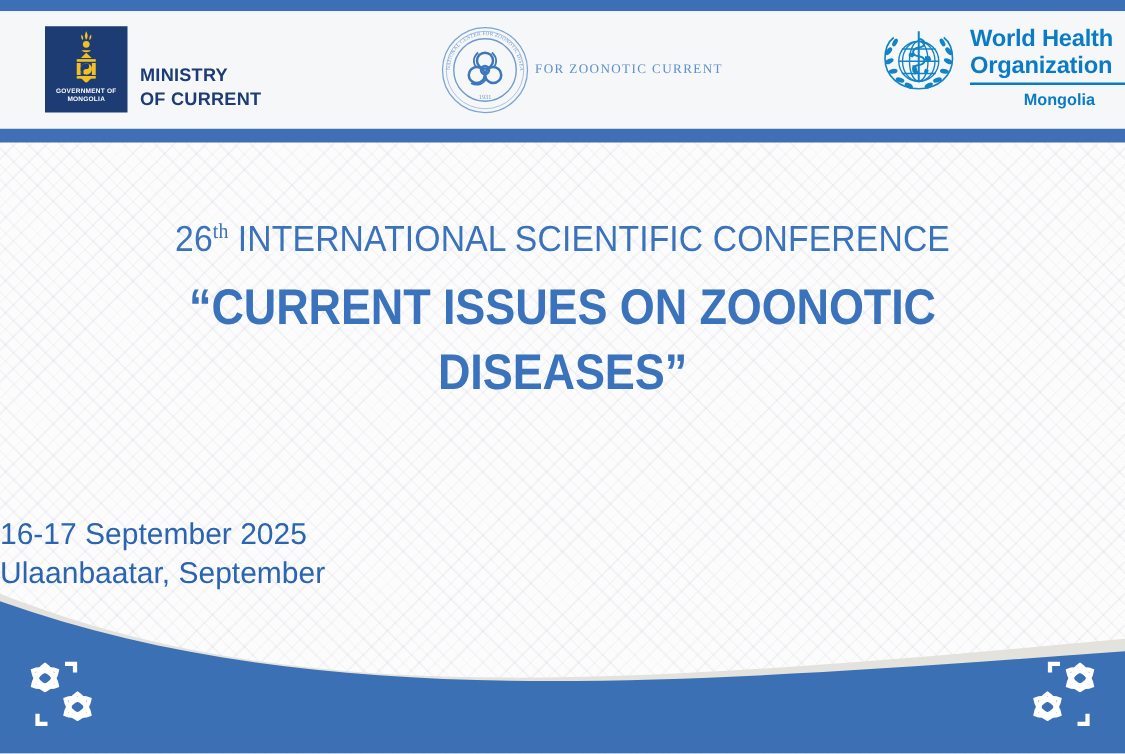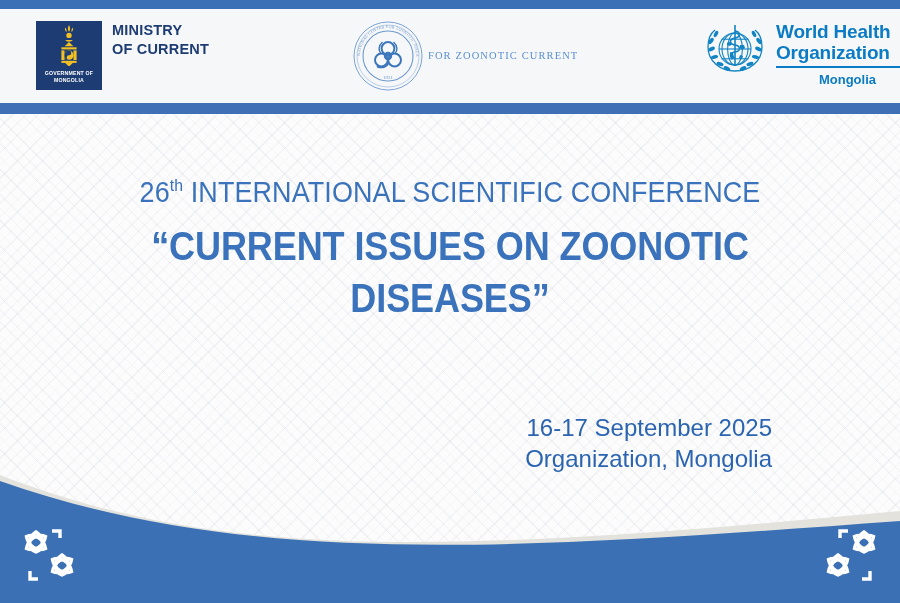--- a/index.html
+++ b/index.html
@@ -32,21 +32,21 @@
     position:absolute;left:0;top:114px;width:900px;height:489px;
     background-color:#fcfcfd;
     background-image:
       repeating-linear-gradient(45deg, rgba(120,130,150,.055) 0 1px, transparent 1px 9px),
       repeating-linear-gradient(-45deg, rgba(120,130,150,.055) 0 1px, transparent 1px 9px),
       repeating-linear-gradient(45deg, rgba(120,130,150,.03) 0 2px, transparent 2px 18px),
       repeating-linear-gradient(-45deg, rgba(120,130,150,.03) 0 2px, transparent 2px 18px);
   }
 
   
-  .logo-moh{position:absolute;left:36px;top:21px;display:flex;align-items:flex-start;}
+  .logo-moh{position:absolute;left:36px;top:21px;display:flex;align-items:flex-end;}
   .moh-emblem{
     width:66px;height:69px;background:#1e3c74;position:relative;
     display:flex;flex-direction:column;align-items:center;justify-content:flex-start;
   }
   .soyombo{margin-top:3px;}
   .moh-emblem-cap{
     color:#ffffff;font-size:5.2px;font-weight:bold;letter-spacing:.2px;
     line-height:7px;text-align:center;position:absolute;bottom:6px;left:0;right:0;
   }
   .moh-words{
@@ -76,28 +76,28 @@
     margin-top:4px;text-align:center;width:143px;
   }
 
   
   .title-block{position:absolute;left:0;top:172px;width:900px;text-align:center;}
   .t-line1{
     color:#3a72bb;font-size:29px;font-weight:normal;letter-spacing:.1px;
     line-height:40px;font-family:"Liberation Sans Narrow","Liberation Sans",sans-serif;
     transform:scaleX(.93);
   }
-  .t-line1 sup{font-size:17px;vertical-align:super;line-height:0;}
+  .t-line1 sup{font-size:17px;vertical-align:super;line-height:0;font-family:Liberation Serif, serif;}
   .t-main{
     color:#3a72bb;font-size:40px;font-weight:bold;line-height:52px;
     letter-spacing:-.1px;margin-top:8px;
     font-family:"Liberation Sans Narrow","Liberation Sans",sans-serif;
     transform:scaleX(.9);
   }
-  .meta-block{position:absolute;left:0;top:412px;width:772px;text-align:right;}
+  .meta-block{position:absolute;left:0;top:412px;width:772px;text-align:left;}
   .m-line{color:#2b64b0;font-size:24px;line-height:31px;}
 
   
   .waves{position:absolute;left:0;bottom:0;width:900px;height:130px;}
   .wave-svg{display:block;width:900px;height:130px;}
 
   
   .knot{position:absolute;}
   .knot-left{left:14px;bottom:18px;}
   .knot-right{right:14px;bottom:18px;transform:scaleX(-1);}
@@ -238,21 +238,21 @@
   <div class="title-block">
     <div class="t-line1"><span>26</span><sup>th</sup><span> INTERNATIONAL SCIENTIFIC CONFERENCE</span></div>
     <div class="t-main">
       <div>“CURRENT ISSUES ON ZOONOTIC</div>
       <div>DISEASES”</div>
     </div>
   </div>
 
   <div class="meta-block">
     <div class="m-line">16-17 September 2025</div>
-    <div class="m-line">Organization, Mongolia</div>
+    <div class="m-line">Ulaanbaatar, September</div>
   </div>
 
   <div class="waves">
     <svg class="wave-svg" viewBox="0 0 900 130" preserveAspectRatio="none">
       <path d="M0,2 C230,92 470,78 900,38 L900,130 L0,130 Z" fill="#e3e2dd"></path>
       <path d="M0,8 C250,96 520,76 900,48 L900,130 L0,130 Z" fill="#3b71b4"></path>
     </svg>
   </div>
 
   <svg class="knot knot-left" width="76" height="62" viewBox="0 0 76 62">

